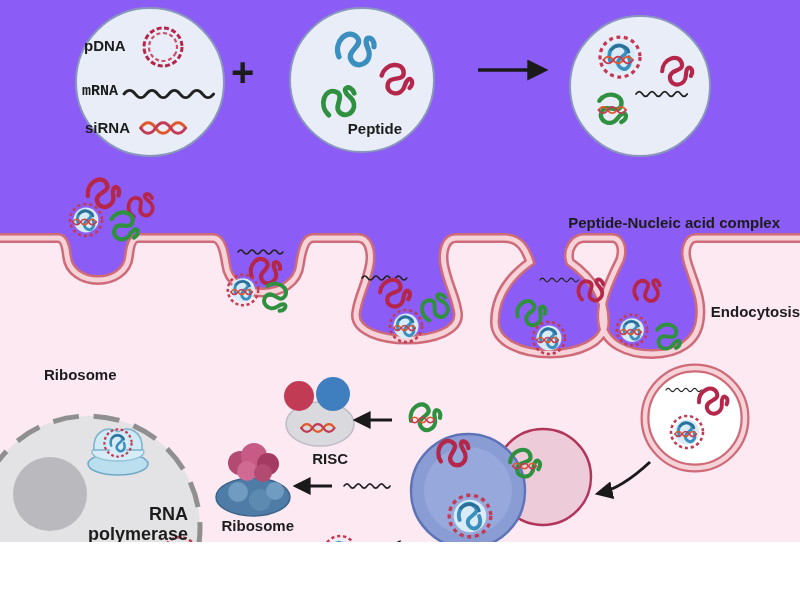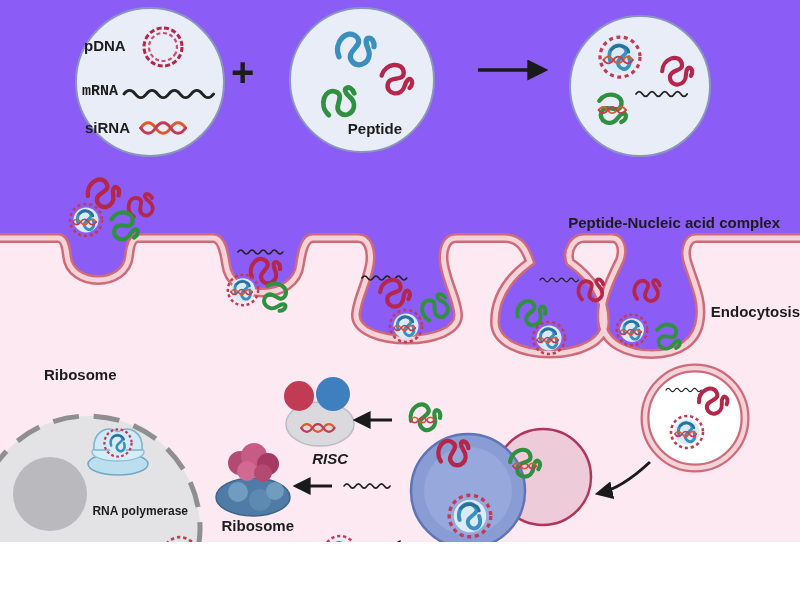--- a/index.html
+++ b/index.html
@@ -173,17 +173,17 @@
 </svg>
 
 <div class="lbl" style="left:84px;top:38px;">pDNA</div>
 <div class="lbl" style="left:82px;top:84px;font-family:Liberation Mono, monospace;">mRNA</div>
 <div class="lbl" style="left:85px;top:120px;">siRNA</div>
 <div class="lbl plus" style="left:231px;top:50px;">+</div>
 <div class="lbl center" style="left:322px;top:121px;width:80px;">Peptide</div>
 <div class="lbl center" style="left:502px;top:167px;width:278px;margin-top:48px;">Peptide-Nucleic acid complex</div>
 <div class="lbl center" style="left:688px;top:304px;width:112px;">Endocytosis</div>
 <div class="lbl" style="left:44px;top:367px;">Ribosome</div>
-<div class="lbl center" style="left:48px;top:505px;width:140px;font-size:12px;">RNA polymerase</div>
-<div class="lbl center" style="left:292px;top:451px;width:56px;font-style:italic;">RISC</div>
+<div class="lbl center" style="left:48px;top:505px;width:140px;font-size:18px;">RNA polymerase</div>
+<div class="lbl center" style="left:292px;top:451px;width:56px;">RISC</div>
 <div class="lbl center" style="left:210px;top:518px;width:84px;">Ribosome</div>
 
 </div>
 
 </body></html>

